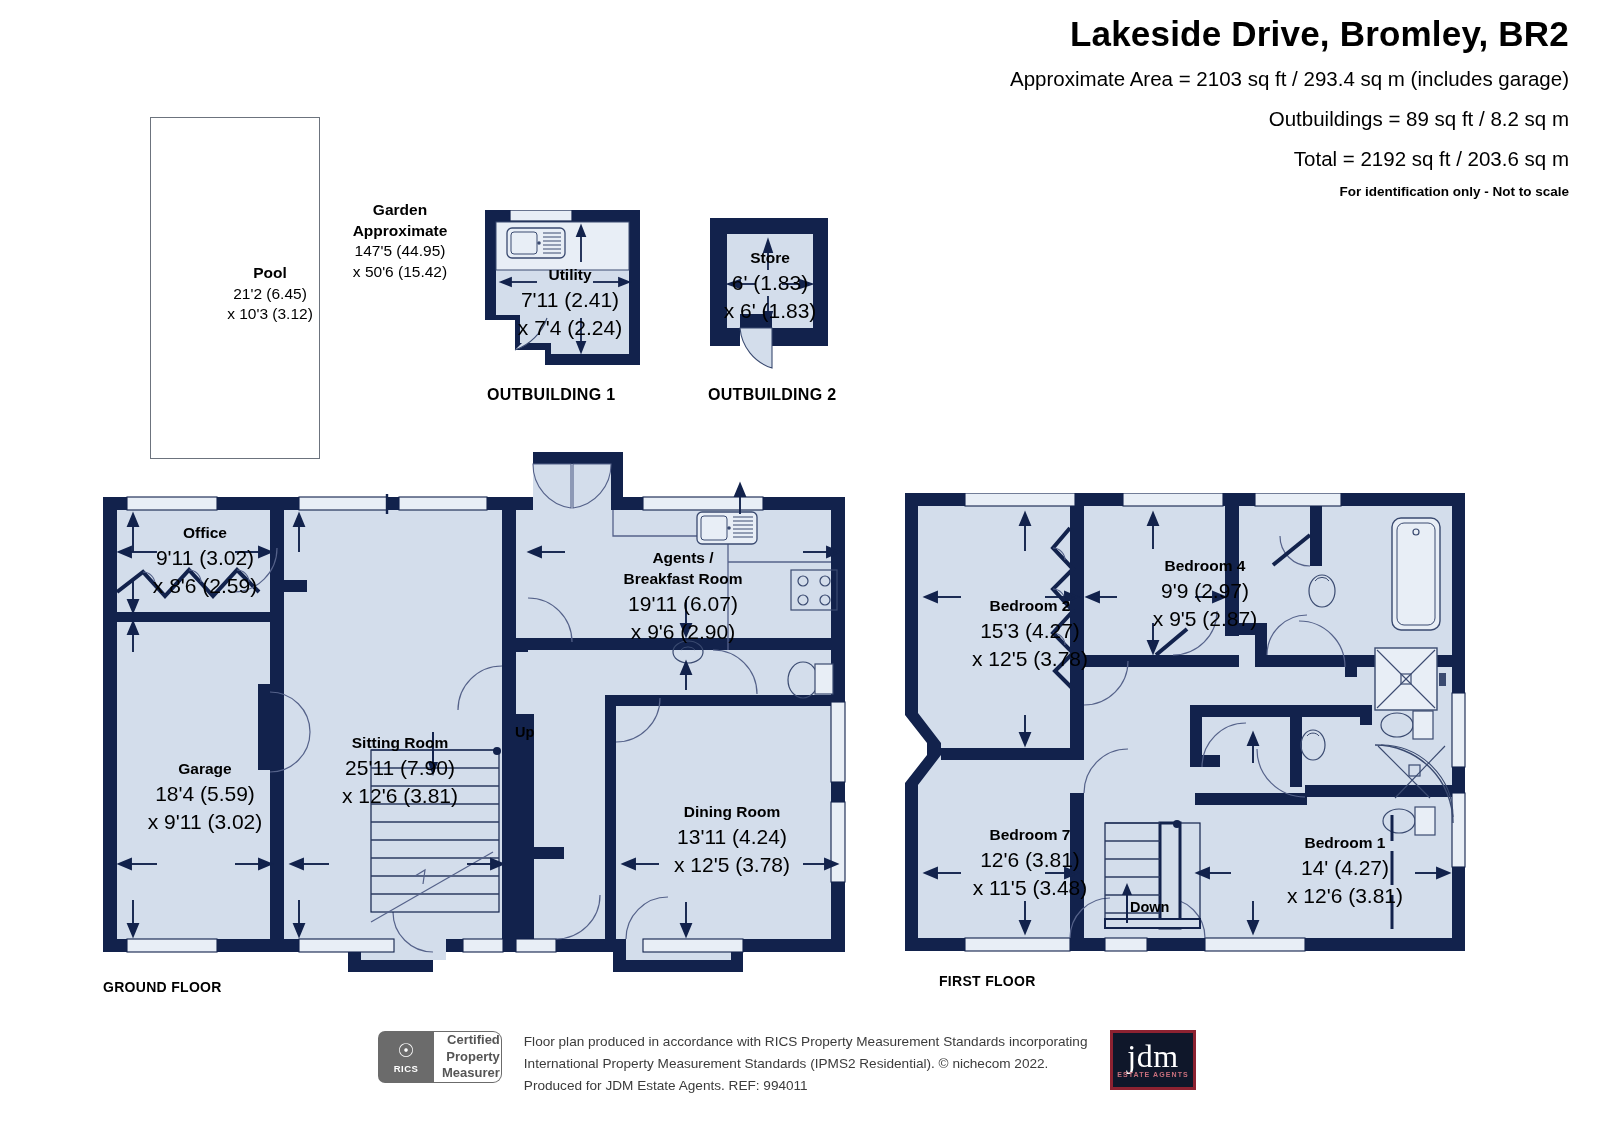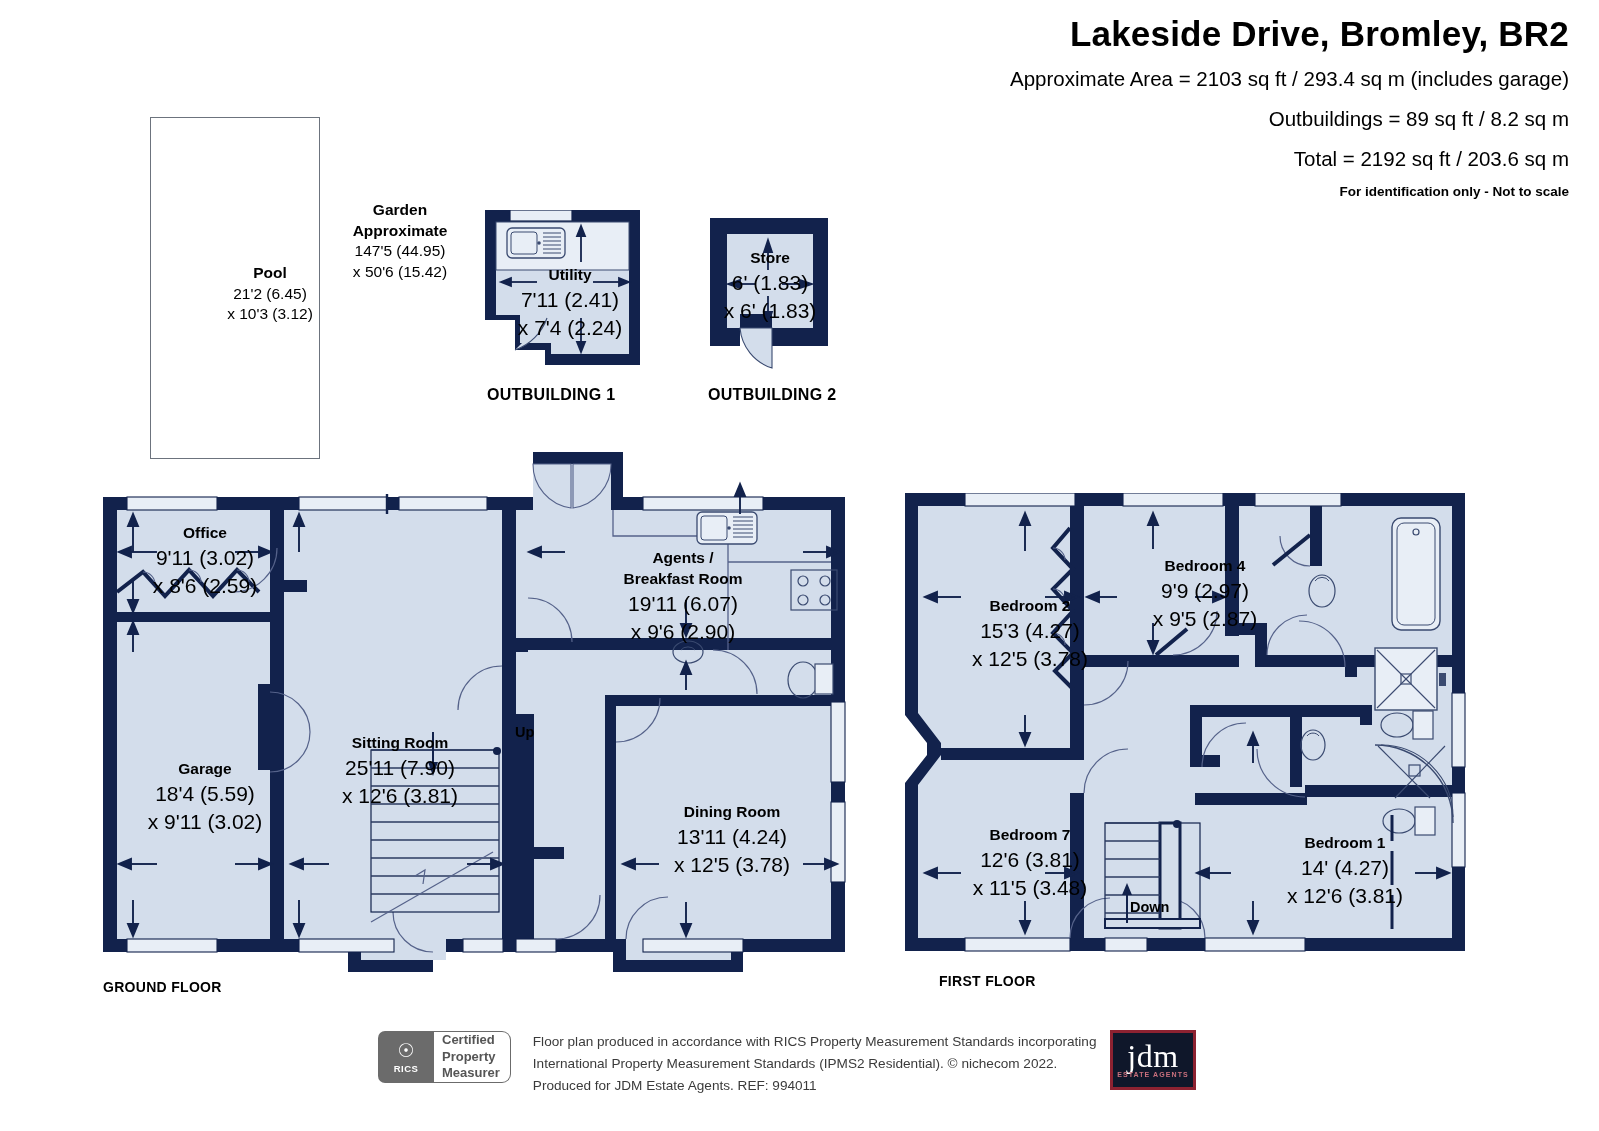--- a/index.html
+++ b/index.html
@@ -24,21 +24,21 @@
 
   .flr-tag{position:absolute;font-weight:bold;font-size:14px;letter-spacing:.3px;}
   .ob-tag{position:absolute;font-weight:bold;font-size:16px;letter-spacing:.3px;}
 
   
   .foot{position:absolute;left:378px;top:1031px;display:flex;align-items:flex-start;gap:0;}
   .rics{display:flex;height:52px;align-items:stretch;}
   .rics .sq{width:56px;background:#6b6b6b;border-radius:7px 0 0 7px;display:flex;flex-direction:column;align-items:center;justify-content:center;color:#fff;}
   .rics .sq .mk{font-size:19px;line-height:19px;margin-top:1px;}
   .rics .sq .rr{font-size:9.5px;font-weight:bold;letter-spacing:.5px;margin-top:3px;}
-  .rics .cp{padding:2px 10px 2px 8px;border:1.6px solid #6b6b6b;border-left:none;border-radius:0 9px 9px 0;display:flex;flex-direction:column;justify-content:center;}
+  .rics .cp{padding:2px 1px 2px 8px;border:1.6px solid #6b6b6b;border-left:none;border-radius:0 9px 9px 0;display:flex;flex-direction:column;justify-content:center;text-align:right;}
   .rics .cp div{font-size:13px;font-weight:bold;color:#555;line-height:1.27;}
   .foot-txt{margin-left:22px;font-size:13.6px;color:#3b3b3b;line-height:1.62;white-space:nowrap;}
   .jdm{position:absolute;left:1110px;top:1030px;width:86px;height:60px;background:#0f172a;border:3px solid #8d2231;box-sizing:border-box;display:flex;flex-direction:column;align-items:center;justify-content:center;}
   .jdm .j{font-family:"Liberation Serif",serif;font-size:32px;color:#fff;line-height:28px;letter-spacing:.5px;}
   .jdm .e{font-size:7px;color:#c9707d;letter-spacing:1.1px;font-weight:bold;margin-top:1px;}
 
   
   .rm{position:absolute;text-align:center;line-height:1.34;}
   .rm .nm{font-weight:bold;font-size:15.5px;}
   .rm .dm{font-size:21px;}

